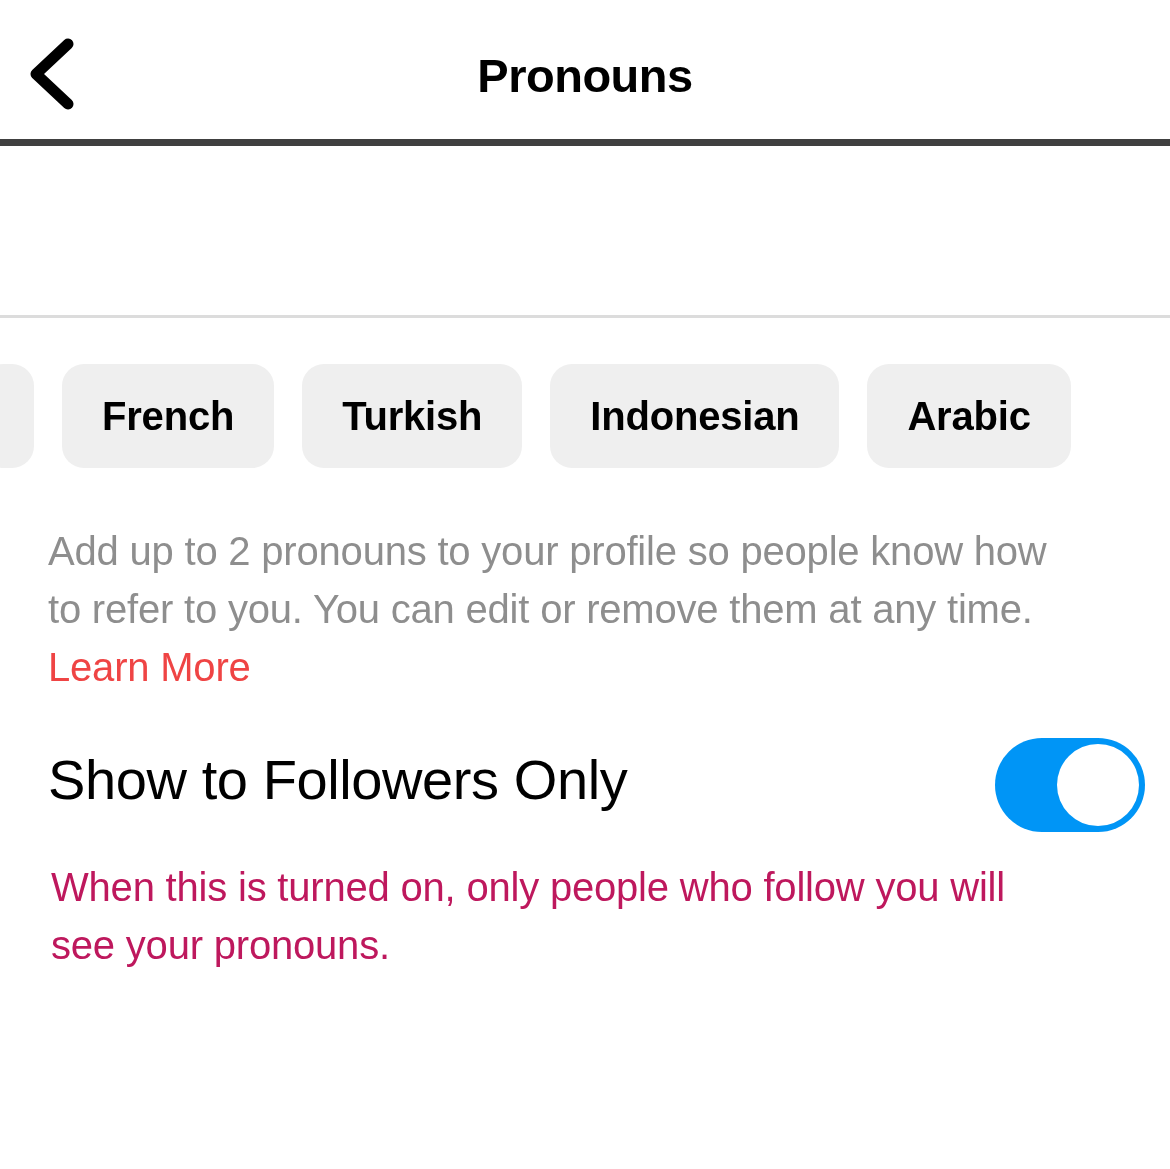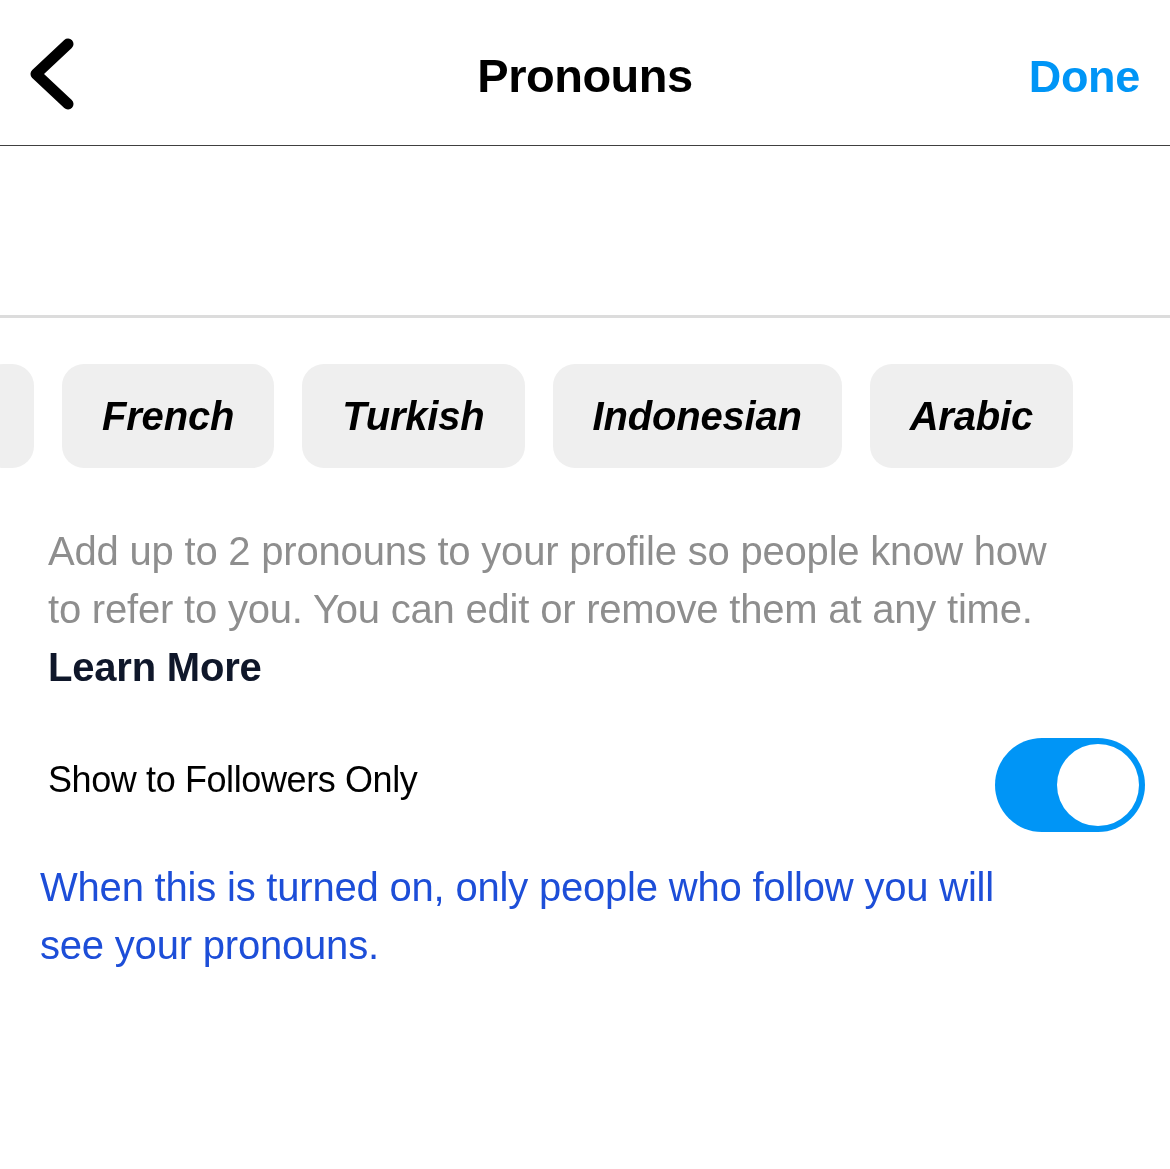--- a/index.html
+++ b/index.html
@@ -11,21 +11,21 @@
   }
   .screen { position:relative; width:1170px; height:1169px; background:#ffffff; }
 
   
   .header {
     position:relative;
     height:146px;
     background:#ffffff;
     display:flex;
     align-items:center;
-    border-bottom:1px solid #404040;
+    border-bottom:7px solid #404040;
   }
   .back-btn {
     position:absolute;
     left:14px; top:38px;
     width:72px; height:72px;
     display:flex; align-items:center; justify-content:center;
     cursor:pointer;
   }
   .back-btn svg { display:block; }
   .header-title {
@@ -102,46 +102,45 @@
     border-radius:22px;
     display:flex;
     align-items:center;
     justify-content:center;
     padding:0 40px;
     font-size:40px;
     font-weight:bold;
     color:#000000;
     letter-spacing:-0.2px;
     cursor:pointer;
-    font-style:italic;
   }
   .chip.clipped-left { padding-left:0; padding-right:0; width:52px; overflow:hidden; }
 
   
   .info-block {
     position:absolute;
     left:48px; top:522px;
     width:1030px;
     font-size:40px;
     line-height:58px;
     color:#8e8e8e;
     letter-spacing:-0.2px;
   }
-  .learn-more { color:#0f172a; cursor:pointer;font-weight:bold; }
+  .learn-more { color:#ef4444; cursor:pointer; }
 
   
   .toggle-row {
     position:absolute;
     left:0; top:735px;
     width:1170px; height:105px;
   }
   .toggle-label {
     position:absolute;
     left:48px; top:12px;
-    font-size:36px;
+    font-size:56px;
     color:#000000;
     letter-spacing:-0.4px;
     line-height:66px;
   }
   .toggle {
     position:absolute;
     right:25px; top:3px;
     width:150px; height:94px;
     border-radius:47px;
     background:#0095f6;
@@ -151,43 +150,42 @@
     position:absolute;
     top:6px; left:62px;
     width:82px; height:82px;
     border-radius:50%;
     background:#ffffff;
   }
 
   
   .toggle-desc {
     position:absolute;
-    left:40px; top:858px;
+    left:51px; top:858px;
     width:1020px;
     font-size:40px;
     line-height:58px;
-    color:#1d4ed8;
+    color:#be185d;
     letter-spacing:-0.2px;
   }
 </style>
 </head>
 <body>
 
 <div class="screen">
 
   <div class="header">
     <div class="back-btn">
       <span>
         <svg width="52" height="72" viewBox="0 0 52 72" aria-hidden="true">
           <path d="M44 6 L12 36 L44 66" fill="none" stroke="#000000" stroke-width="11" stroke-linecap="round" stroke-linejoin="round"></path>
         </svg>
       </span>
     </div>
     <div class="header-title">Pronouns</div>
-    <div class="done-btn">Done</div>
   </div>
 
   <div class="input-row">
     <div class="input-hit"></div>
     <div class="caret"></div>
     <div class="placeholder">Add your pronouns</div>
   </div>
 
   <div class="chips-strip">
     <div class="chips-rail">

